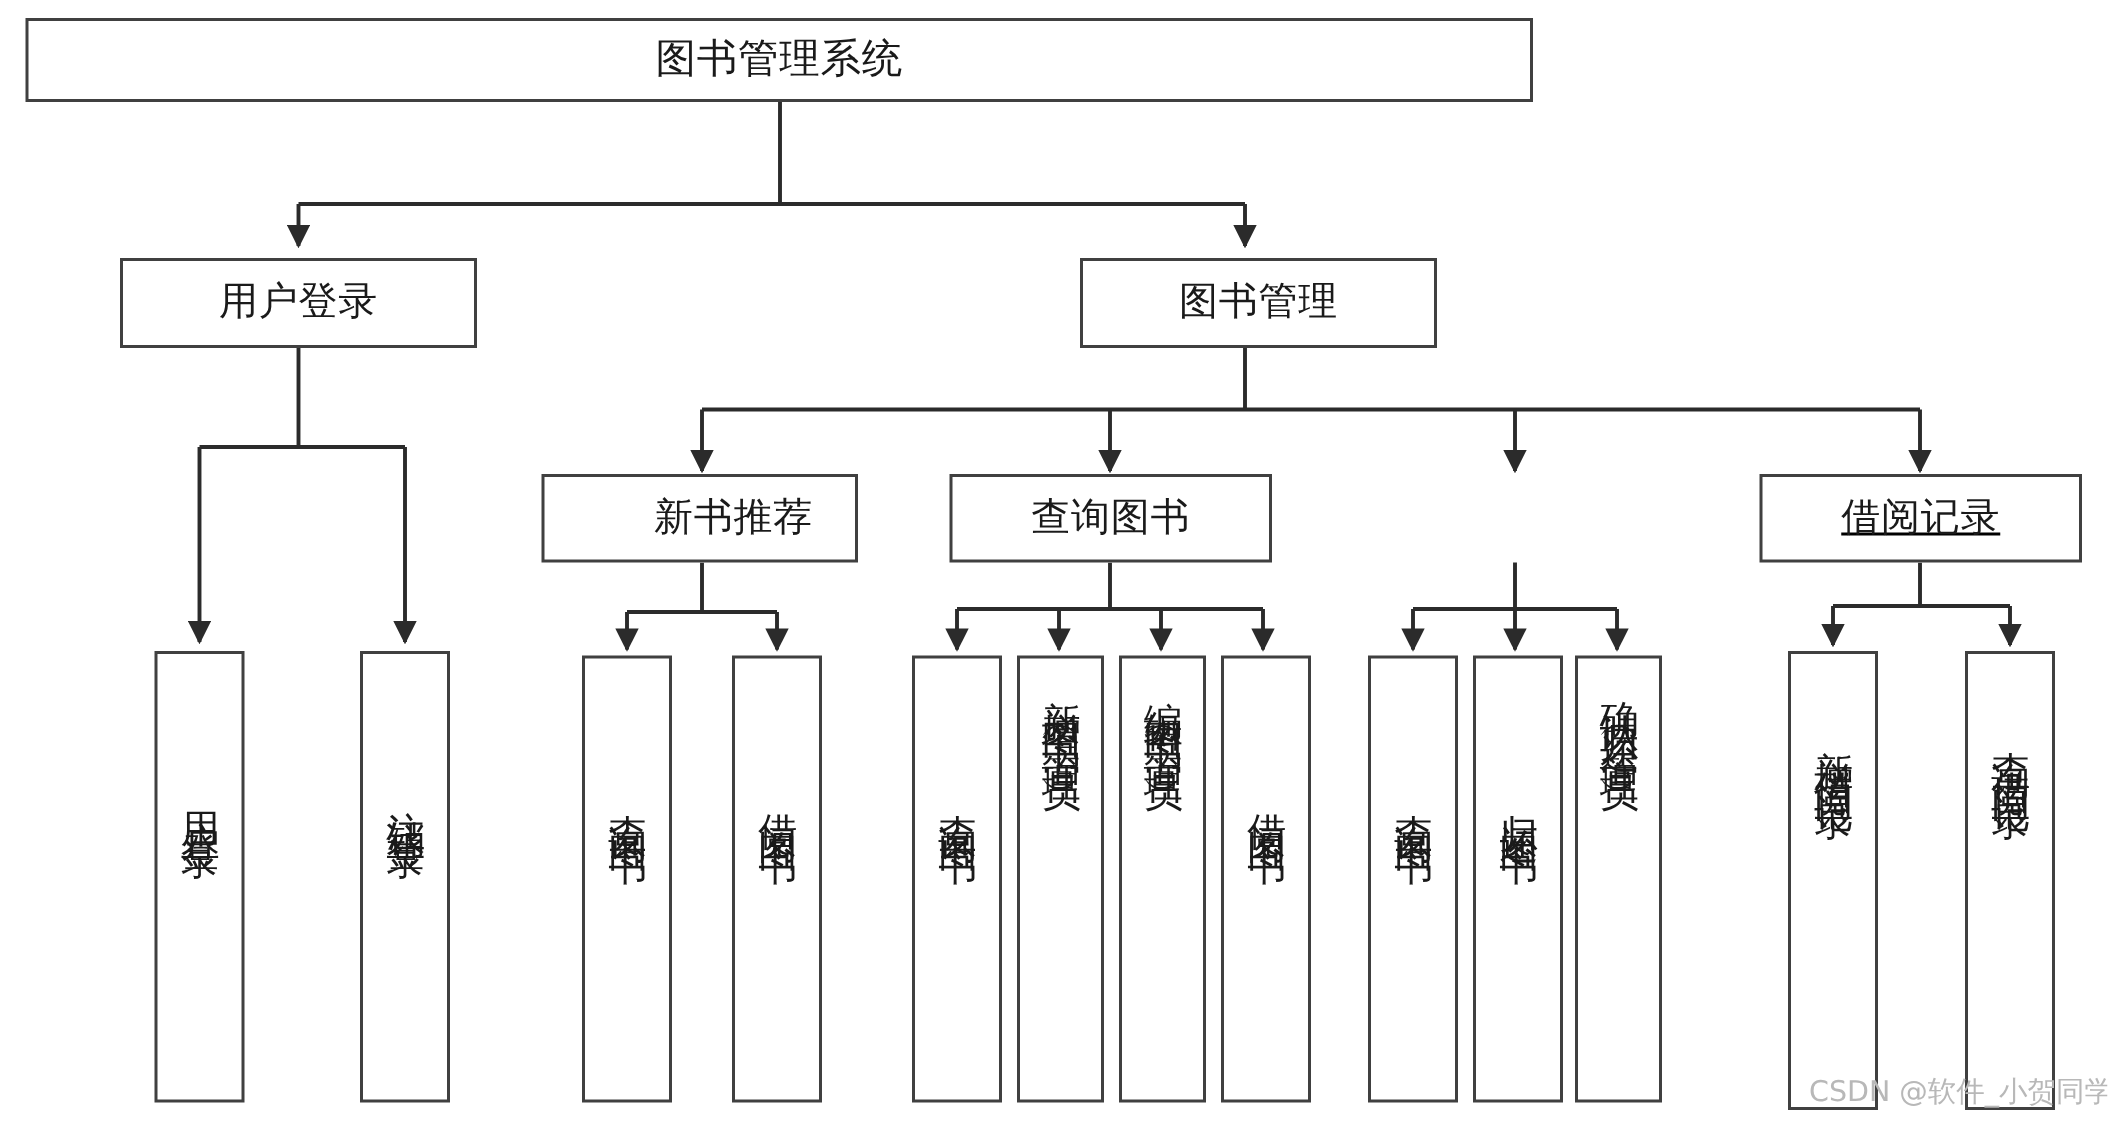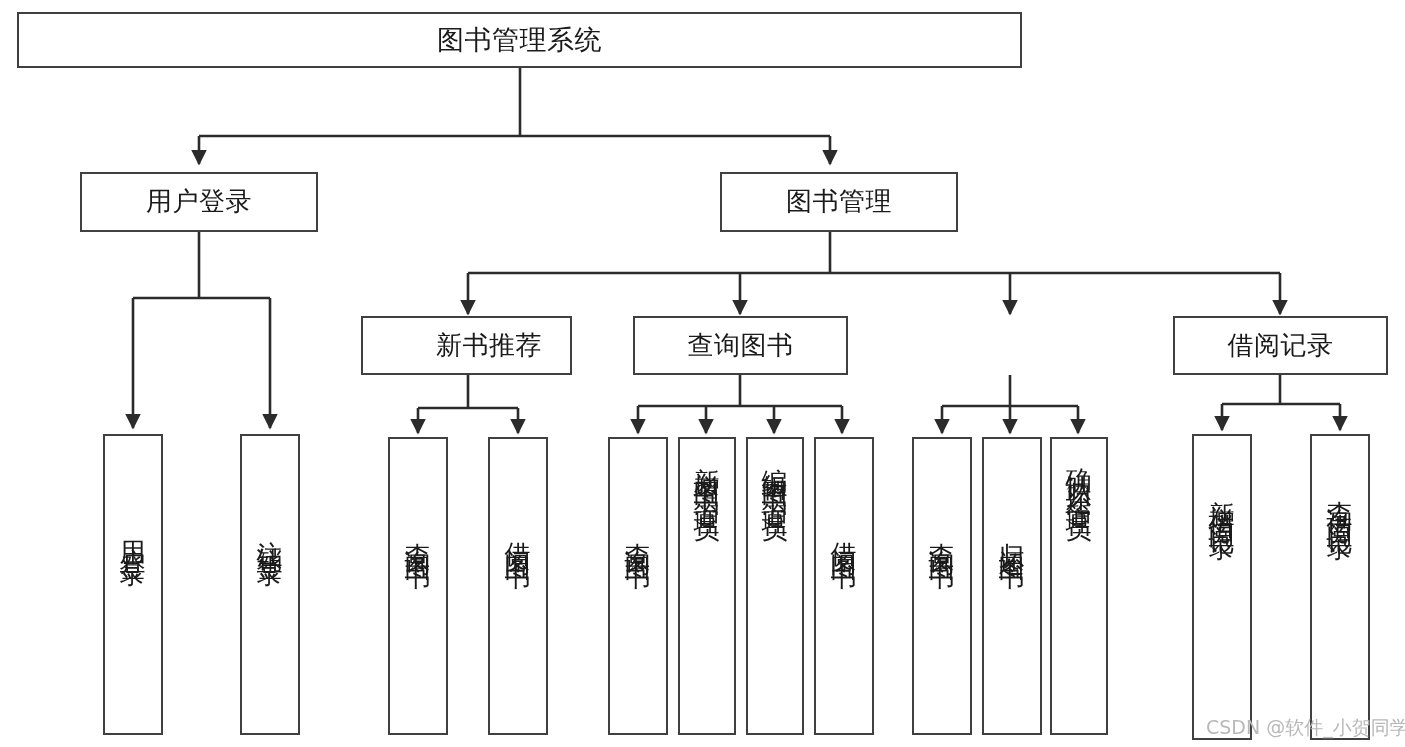--- a/index.html
+++ b/index.html
@@ -140,21 +140,21 @@
 
   <div class="node horiz" style="left:361px; top:316px; width:211px; height:59px;padding-left:45px;">
     <span class="label">新书推荐</span>
   </div>
 
   <div class="node horiz" style="left:633px; top:316px; width:215px; height:59px;">
     <span class="label">查询图书</span>
   </div>
 
 
-  <div class="node horiz" style="left:1173px; top:316px; width:215px; height:59px;">
+  <div class="node horiz" style="left:1173px; top:316px; width:215px; height:59px;text-decoration:underline;">
     <span class="label">借阅记录</span>
   </div>
 
   <div class="node leaf" style="left:103px; top:434px; width:60px; height:301px; padding-top:84px;">
     <span class="label">用户登录</span>
   </div>
 
   <div class="node leaf" style="left:240px; top:434px; width:60px; height:301px; padding-top:84px;">
     <span class="label">注销登录</span>
   </div>

